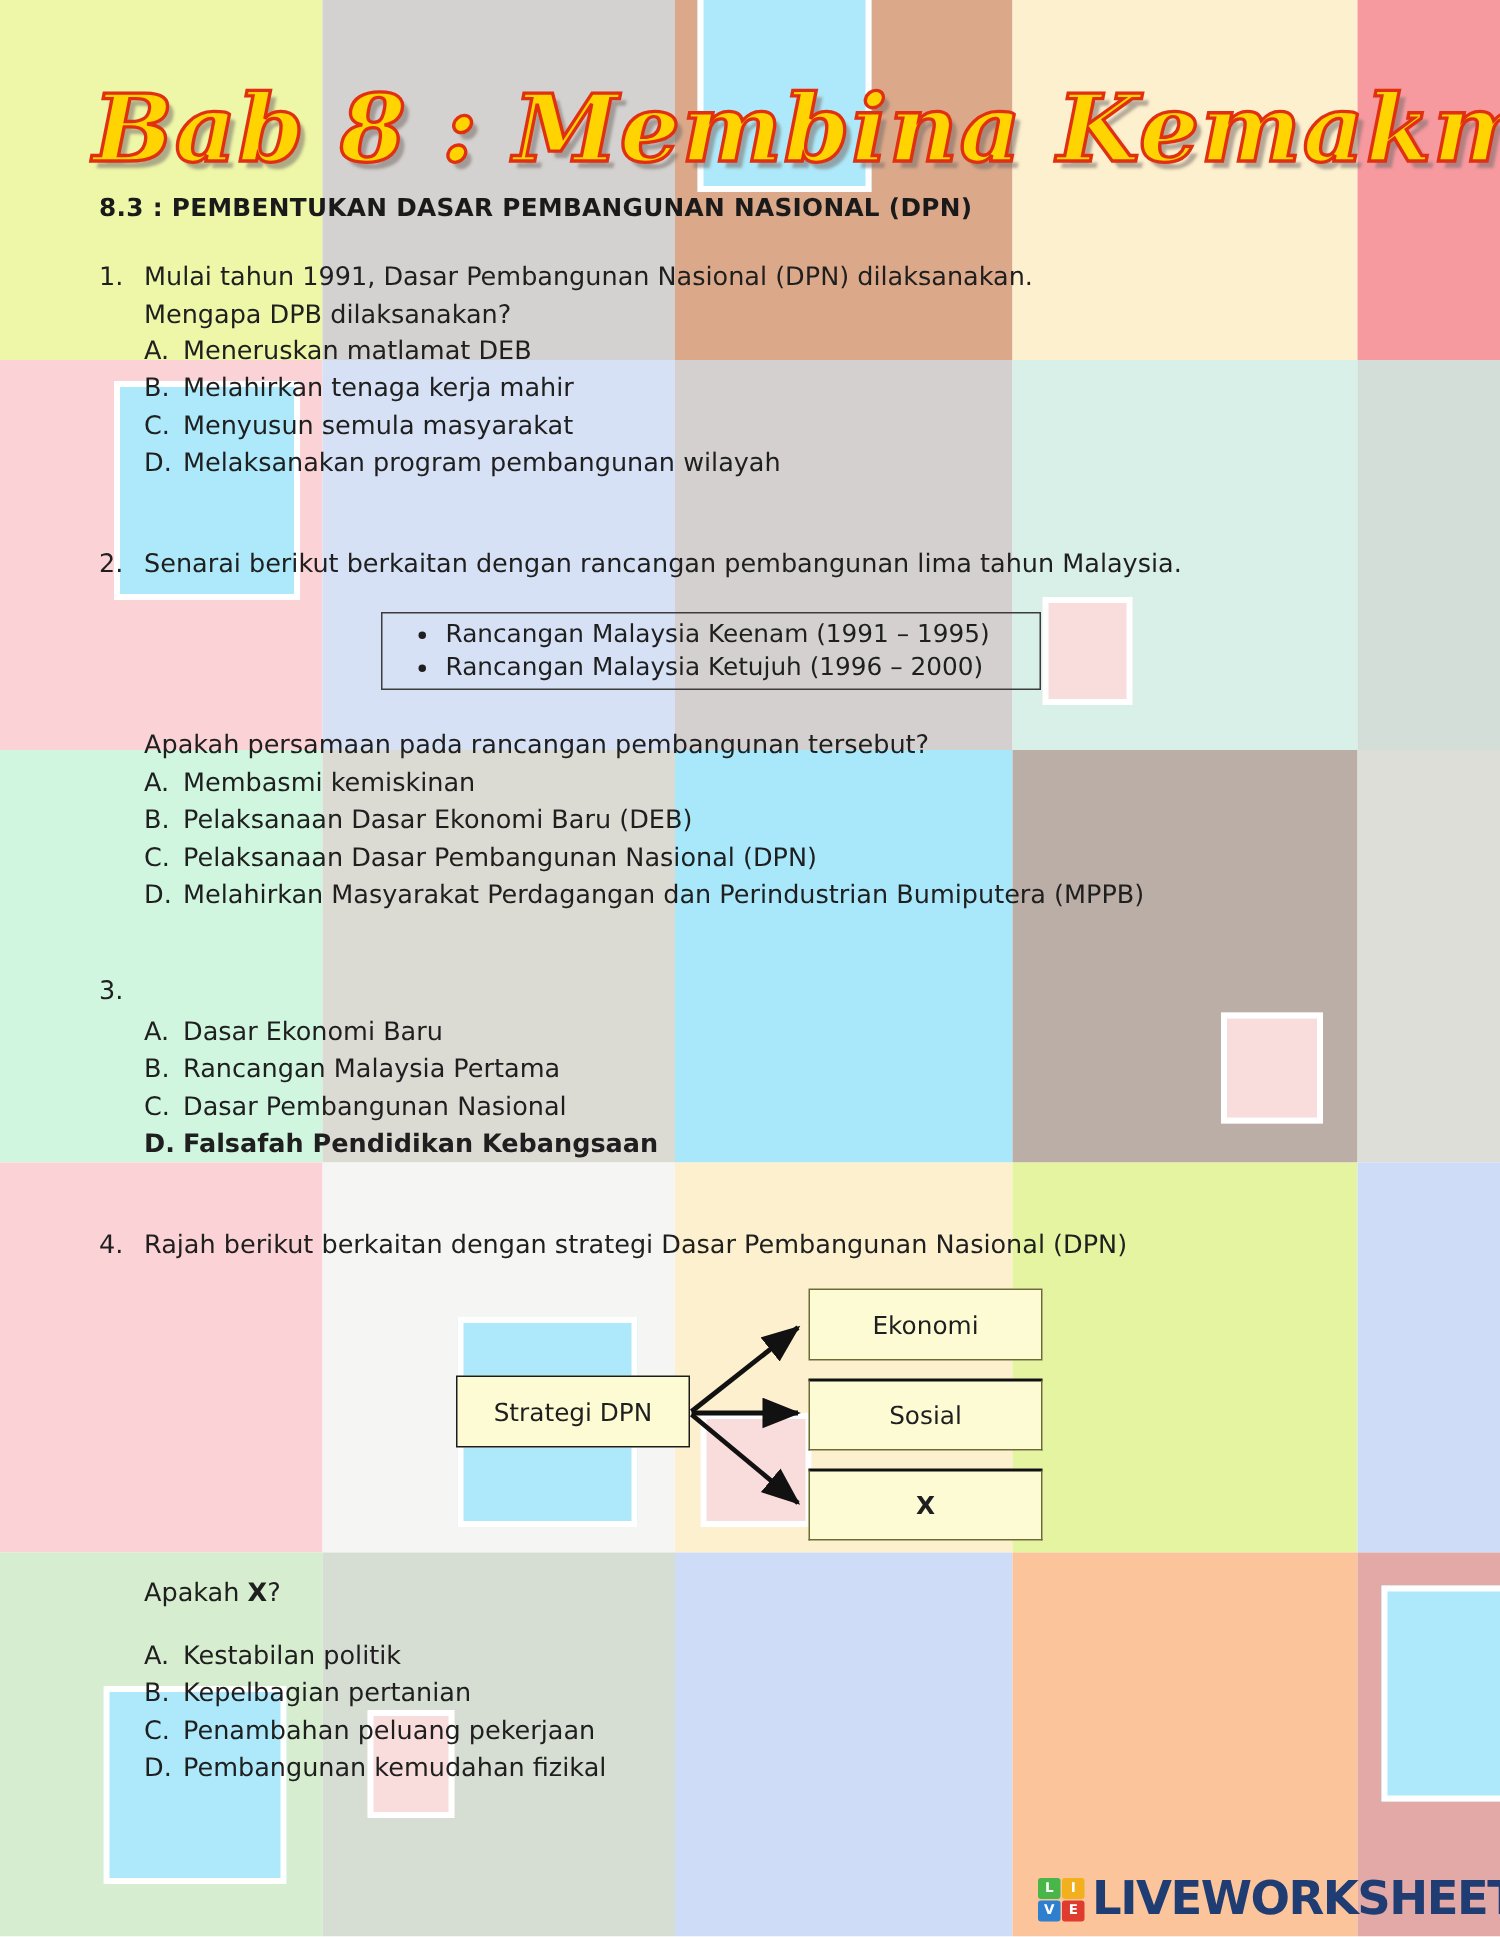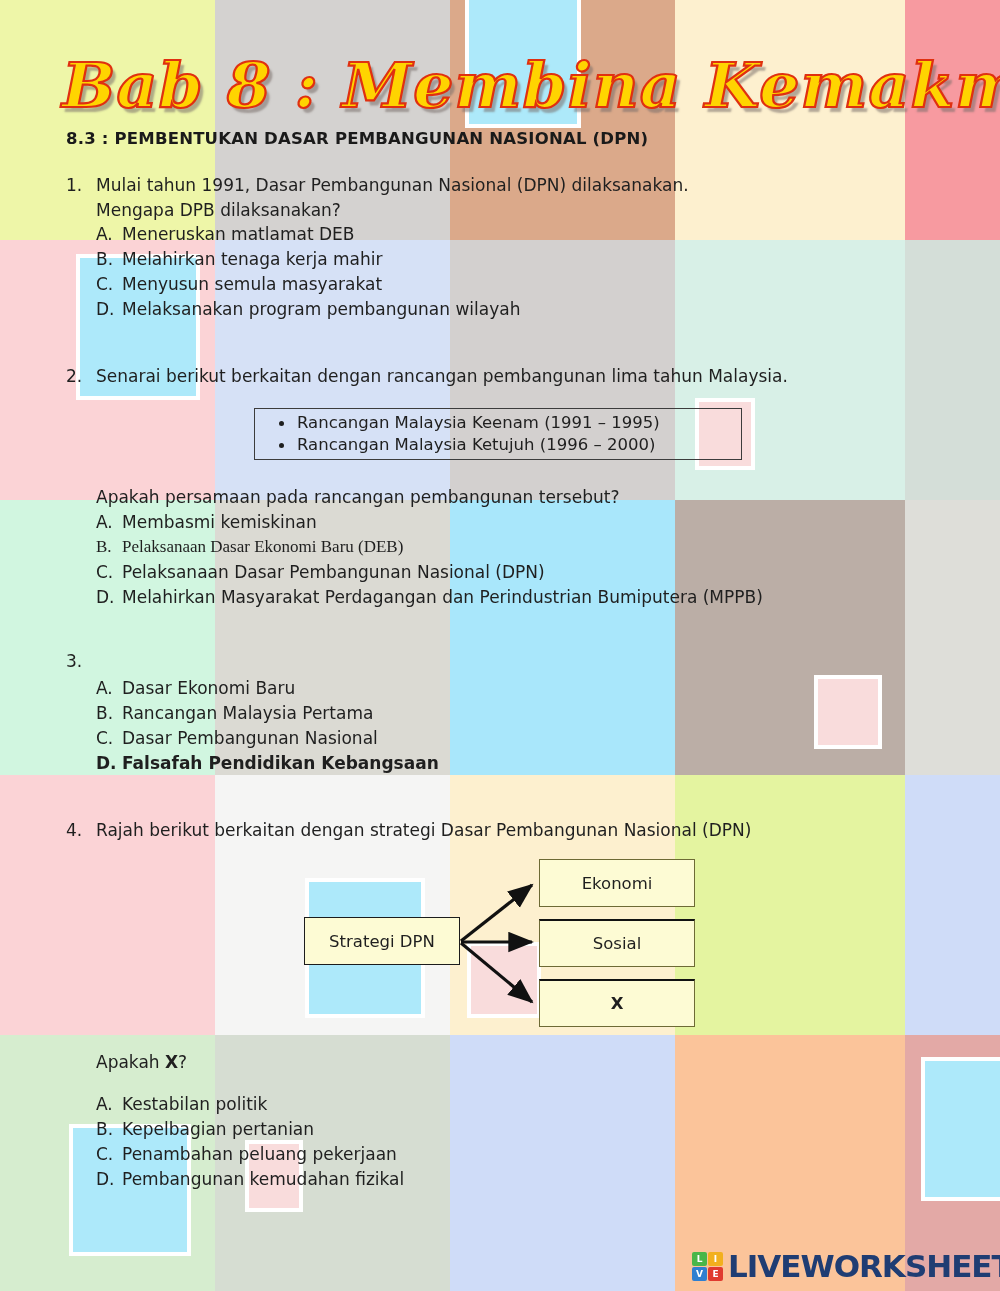--- a/index.html
+++ b/index.html
@@ -46,21 +46,21 @@
     letter-spacing:.2px;
   }
 
   .qtext{position:absolute;font-size:17px;color:#1f1f1f;white-space:nowrap;text-align:center;}
   .qnum{position:absolute;font-size:17px;color:#1f1f1f;}
   .opt{position:absolute;font-size:17px;color:#1f1f1f;white-space:nowrap;}
   .optlabel{display:inline-block;width:26px;}
 
   
   #bullet-box{
-    position:absolute;left:254px;top:408px;width:488px;height:52px;
+    position:absolute;left:254px;top:408px;width:440px;height:52px;
     border:1.6px solid #3c3c3c;box-sizing:border-box;
     background:transparent;
   }
   #bullet-box ul{margin:0;padding:3px 0 0 42px;list-style:none;}
   #bullet-box li{font-size:16.5px;color:#1f1f1f;line-height:22px;white-space:nowrap;position:relative;}
   #bullet-box li:before{
     content:"";position:absolute;left:-18px;top:9px;
     width:5px;height:5px;border-radius:50%;background:#1f1f1f;
   }
 
@@ -168,21 +168,21 @@
         <li>Rancangan Malaysia Keenam (1991 – 1995)</li>
         <li>Rancangan Malaysia Ketujuh (1996 – 2000)</li>
       </ul>
     </div>
 
     <div class="qtext" style="left:96px;top:487px;">Apakah persamaan pada rancangan pembangunan tersebut?</div>
 
     <div class="opt" style="left:96px;top:512px;">
       <span class="optlabel">A.</span><span>Membasmi kemiskinan</span>
     </div>
-    <div class="opt" style="left:96px;top:537px;font-family:Liberation Serif, serif;">
+    <div class="opt" style="left:96px;top:537px;">
       <span class="optlabel">B.</span><span>Pelaksanaan Dasar Ekonomi Baru (DEB)</span>
     </div>
     <div class="opt" style="left:96px;top:562px;">
       <span class="optlabel">C.</span><span>Pelaksanaan Dasar Pembangunan Nasional (DPN)</span>
     </div>
     <div class="opt" style="left:96px;top:587px;">
       <span class="optlabel">D.</span><span>Melahirkan Masyarakat Perdagangan dan Perindustrian Bumiputera (MPPB)</span>
     </div>
 
     <div class="qnum" style="left:66px;top:651px;">3.</div>

